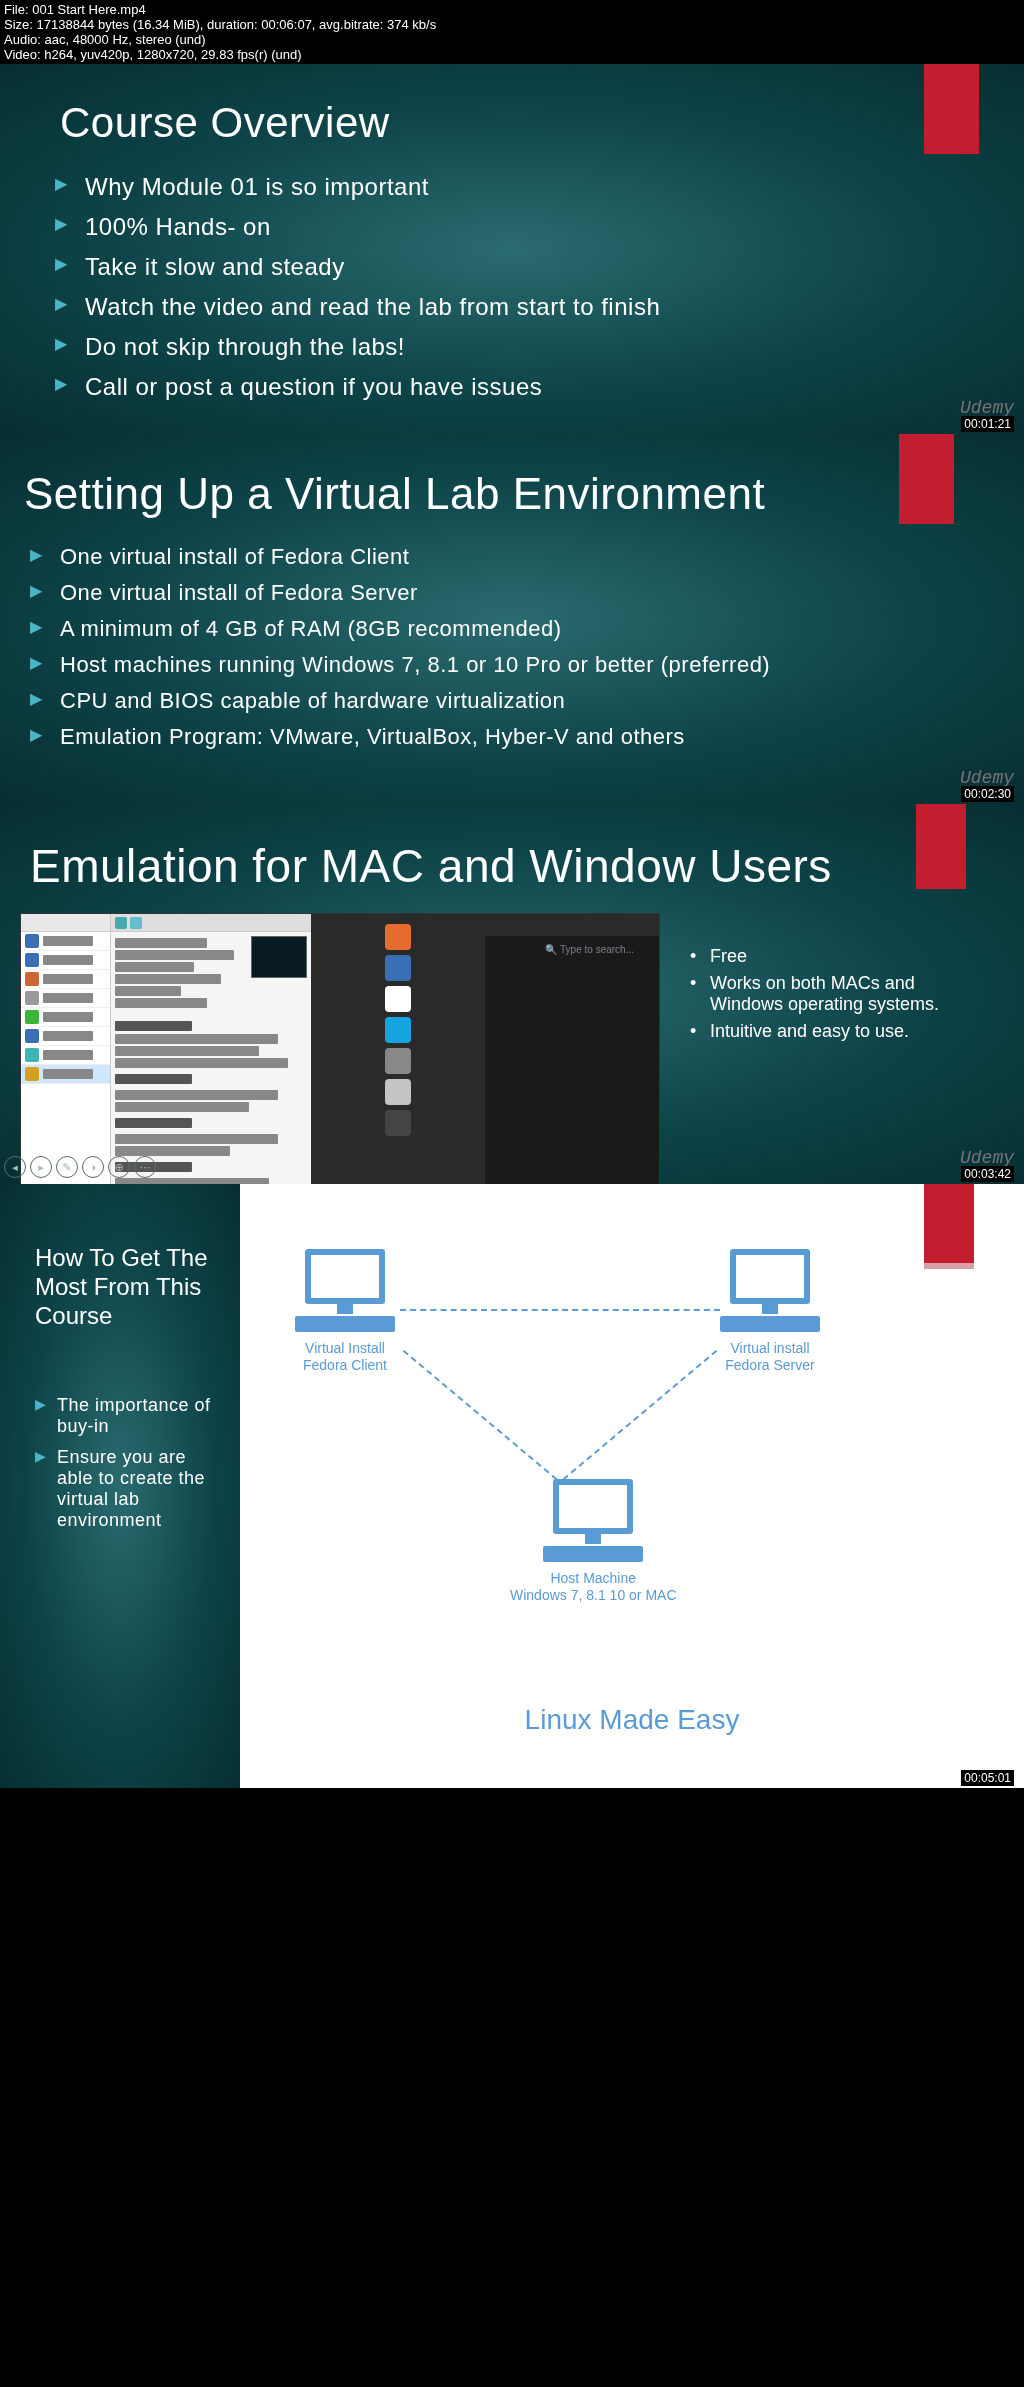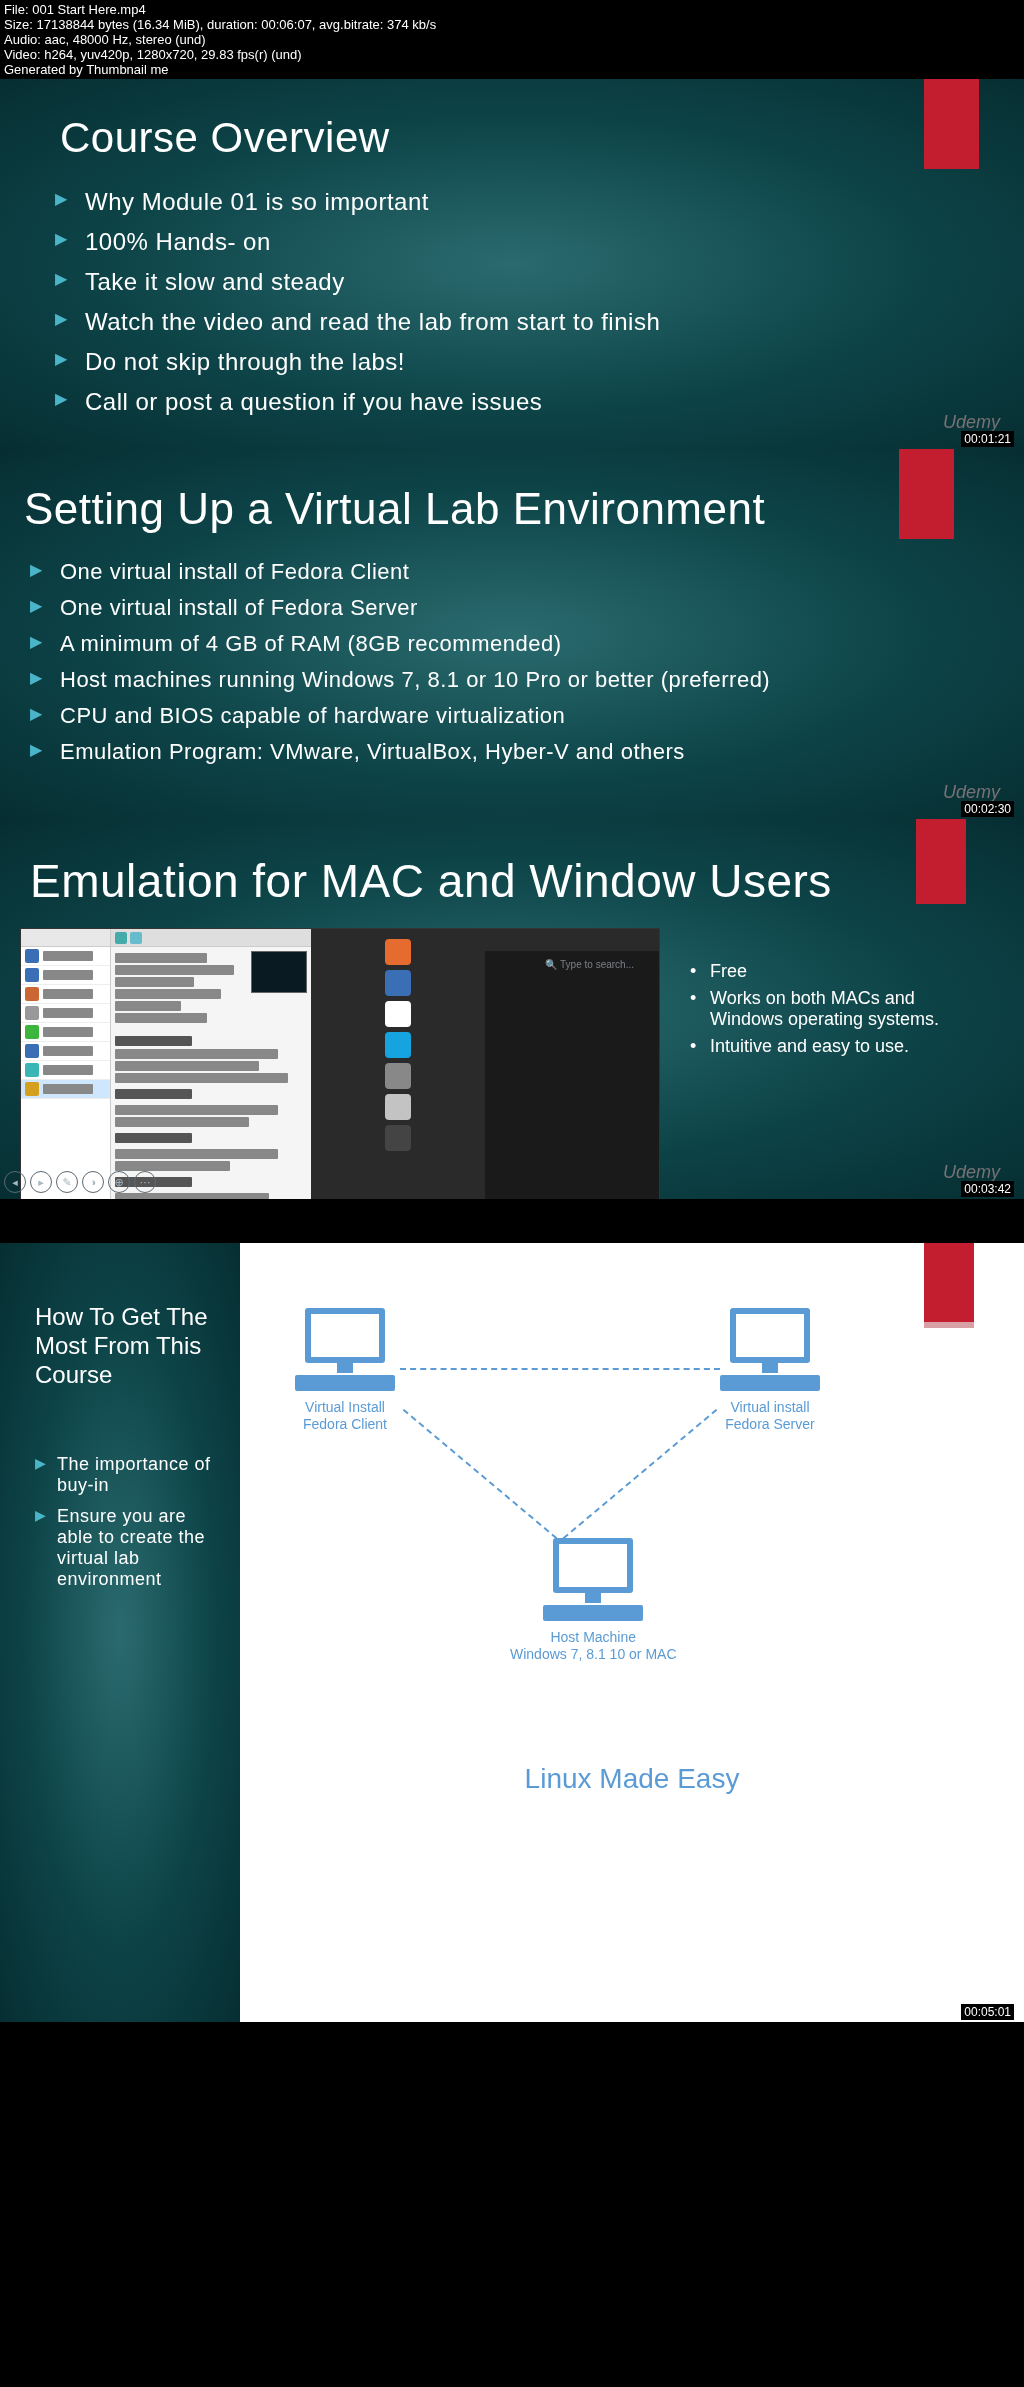--- a/index.html
+++ b/index.html
@@ -10,21 +10,21 @@
 .red-tab { position: absolute; top: 0; right: 45px; width: 55px; height: 90px; background: #c31e2f; }
 .title { color: #fff; font-size: 42px; font-weight: 300; padding: 35px 60px 20px 60px; letter-spacing: 0.5px; }
 .title-big { font-size: 46px; padding: 35px 40px 20px 30px; font-weight: 400; }
 .bullets-white { list-style: none; padding: 0 40px 0 55px; }
 .bullets-white li { color: #fff; font-size: 24px; font-weight: 300; padding: 6px 0 6px 30px; position: relative; letter-spacing: 0.5px; }
 .bullets-sm li { font-size: 22px; padding: 5px 0 5px 30px; }
 .bullets-vsm li { font-size: 18px; padding: 5px 0 5px 22px; }
 .bullets-white li::before { content: "▶"; color: #4ab5c8; position: absolute; left: 0; top: 7px; font-size: 16px; }
 .bullets-sm li::before { top: 6px; }
 .bullets-vsm li::before { top: 6px; font-size: 14px; }
-.watermark { position: absolute; bottom: 6px; right: 24px; color: rgba(210,165,170,0.55); font-family: Liberation Sans, sans-serif; font-size: 18px; font-style: italic; margin-top: 15px; }
+.watermark { position: absolute; bottom: 6px; right: 10px; color: rgba(210,165,170,0.55); font-family: Liberation Mono, monospace; font-size: 18px; font-style: italic; margin-top: 15px; }
 .timestamp { position: absolute; bottom: 2px; right: 10px; color: #fff; background: #000; font-size: 12px; font-family: Verdana, sans-serif; padding: 1px 3px; }
 
 
 .s3-body { display: flex; padding: 0 20px 30px 20px; gap: 20px; }
 .shot { width: 640px; height: 330px; background: #1b1b1b; border: 1px solid #333; position: relative; display: flex; }
 .side-list { flex: 1; padding: 30px 20px 0 10px; }
 .side-list ul { list-style: none; }
 .side-list li { color: #fff; font-size: 18px; padding: 3px 0 3px 20px; position: relative; font-weight: 300; }
 .side-list li::before { content: "•"; position: absolute; left: 0; color: #fff; }
 .ctrl-row { position: absolute; bottom: 6px; left: 4px; display: flex; gap: 4px; }
@@ -35,21 +35,21 @@
 .shot-col2 { width: 200px; background: #f5f5f5; }
 .shot-right { flex: 1; background: #1a1a1a; position: relative; }
 .shot-right-top { height: 22px; background: #2a2a2a; }
 .dock-strip { flex: 1; display: flex; flex-direction: column; align-items: center; gap: 5px; padding-top: 10px; background: #2a2a2a; width: 40px; }
 .dock-strip span { width: 26px; height: 26px; border-radius: 4px; display: block; }
 .row { display: flex; align-items: center; gap: 4px; font-size: 8px; color: #333; padding: 2px 4px; border-bottom: 1px solid #eee; }
 .sq { width: 14px; height: 14px; display: inline-block; border-radius: 2px; }
 .line { height: 10px; background: #888; border-radius: 1px; }
 
 
-.s4 { display: flex; height: 779px; margin-top: 44px; }
+.s4 { display: flex; height: 604px; }
 .s4-left { width: 240px; background: radial-gradient(ellipse at center, #2a6b6f 0%, #0d4448 55%, #062e32 100%); padding: 60px 20px 20px 35px; position: relative; }
 .s4-left-title { color: #fff; font-size: 24px; font-weight: 300; margin-bottom: 60px; line-height: 1.2; }
 .s4-right { flex: 1; background: #fff; position: relative; padding: 50px 0 0 0; }
 .s4-right .red-tab-r { position: absolute; top: 0; right: 50px; width: 50px; height: 85px; background: #c31e2f; border-bottom: 6px solid #d8a0a5; }
 .diagram { position: relative; height: 460px; }
 .pc { position: absolute; text-align: center; }
 .pc-icon { width: 100px; height: 85px; margin: 0 auto; }
 .monitor { width: 80px; height: 55px; background: #5a9bd5; border-radius: 3px; margin: 0 auto; position: relative; }
 .monitor::after { content: ""; position: absolute; top: 6px; left: 6px; right: 6px; bottom: 6px; background: #fff; }
 .stand { width: 16px; height: 10px; background: #5a9bd5; margin: 0 auto; }
@@ -59,21 +59,20 @@
 .footer-caption { text-align: center; color: #5a9bd5; font-size: 28px; font-weight: 300; margin-top: 10px; }
 </style>
 </head>
 <body>
 
 <div class="meta">
   <div>File: 001 Start Here.mp4</div>
   <div>Size: 17138844 bytes (16.34 MiB), duration: 00:06:07, avg.bitrate: 374 kb/s</div>
   <div>Audio: aac, 48000 Hz, stereo (und)</div>
   <div>Video: h264, yuv420p, 1280x720, 29.83 fps(r) (und)</div>
-  <div>Generated by Thumbnail me</div>
 </div>
 
 <div class="slide bg-teal" style="height:370px">
   <div class="red-tab"></div>
   <div class="title">Course Overview</div>
   <ul class="bullets-white">
     <li>Why Module 01 is so important</li>
     <li>100% Hands- on</li>
     <li>Take it slow and steady</li>
     <li>Watch the video and read the lab from start to finish</li>

